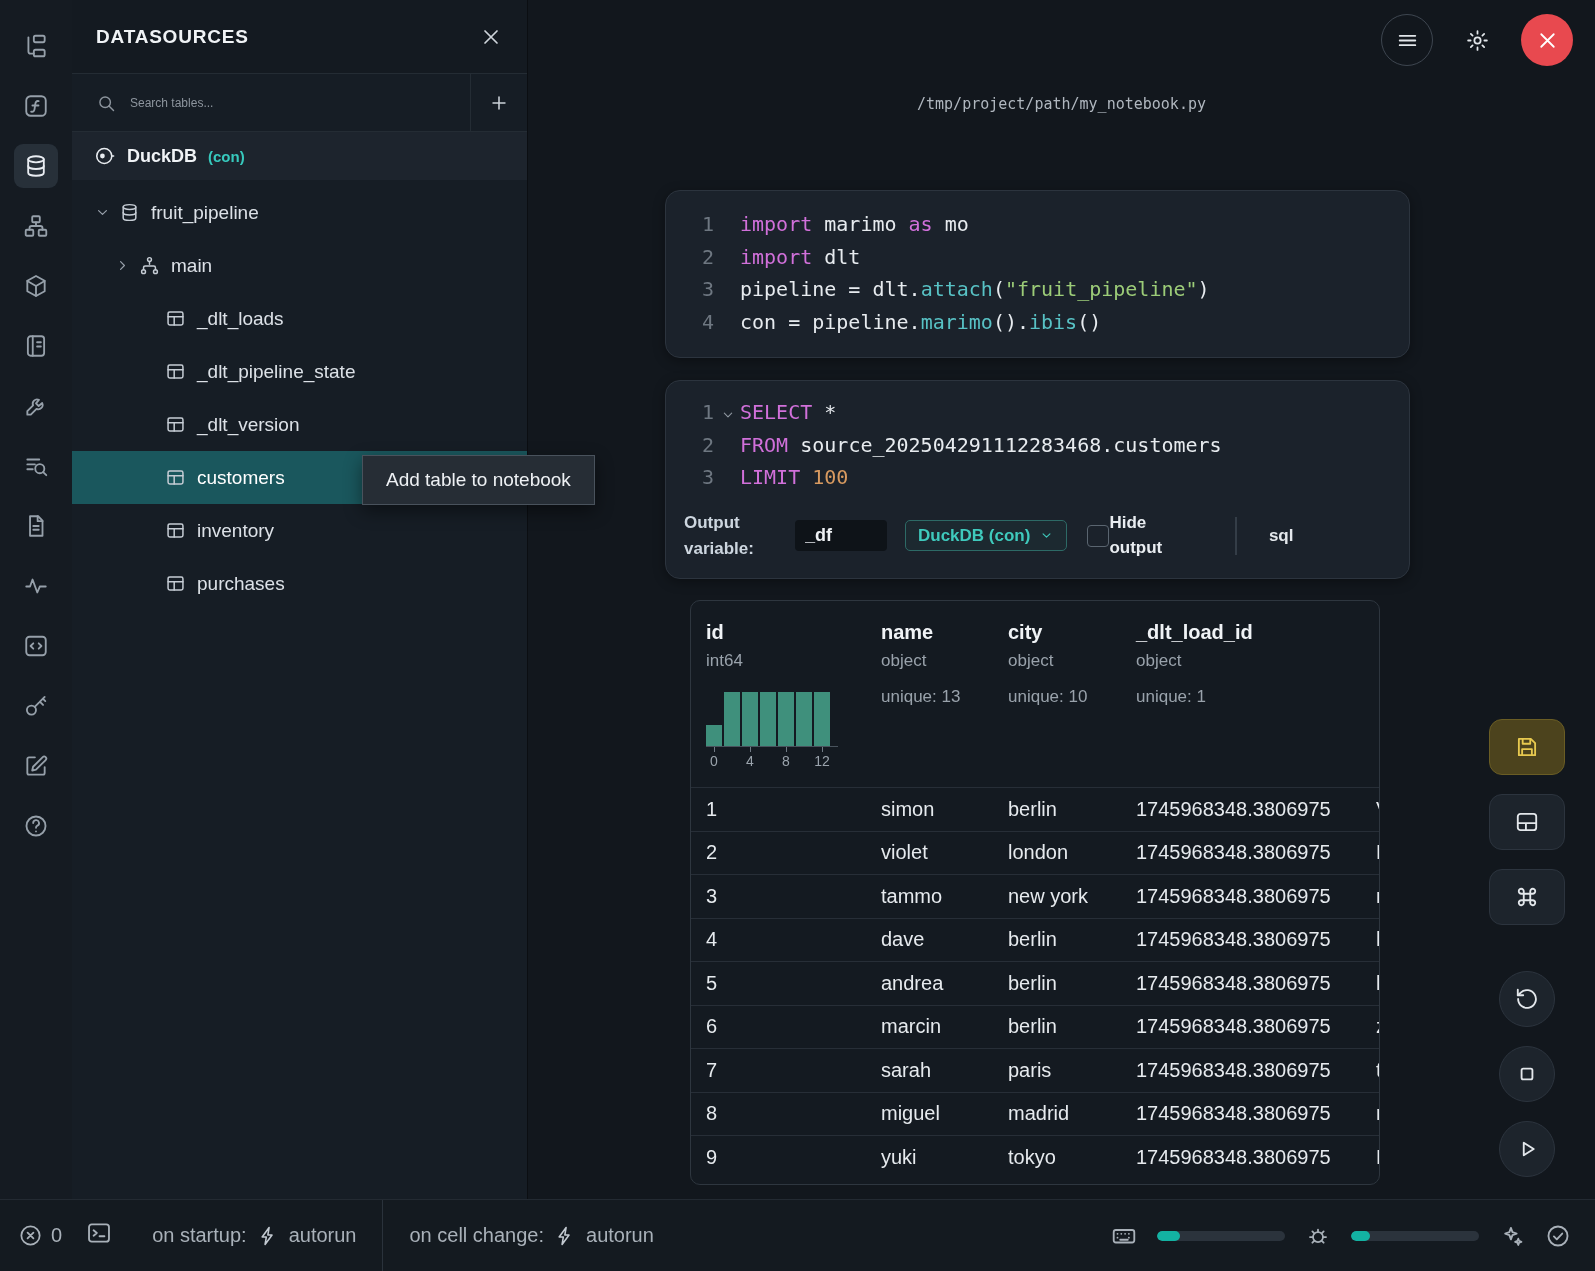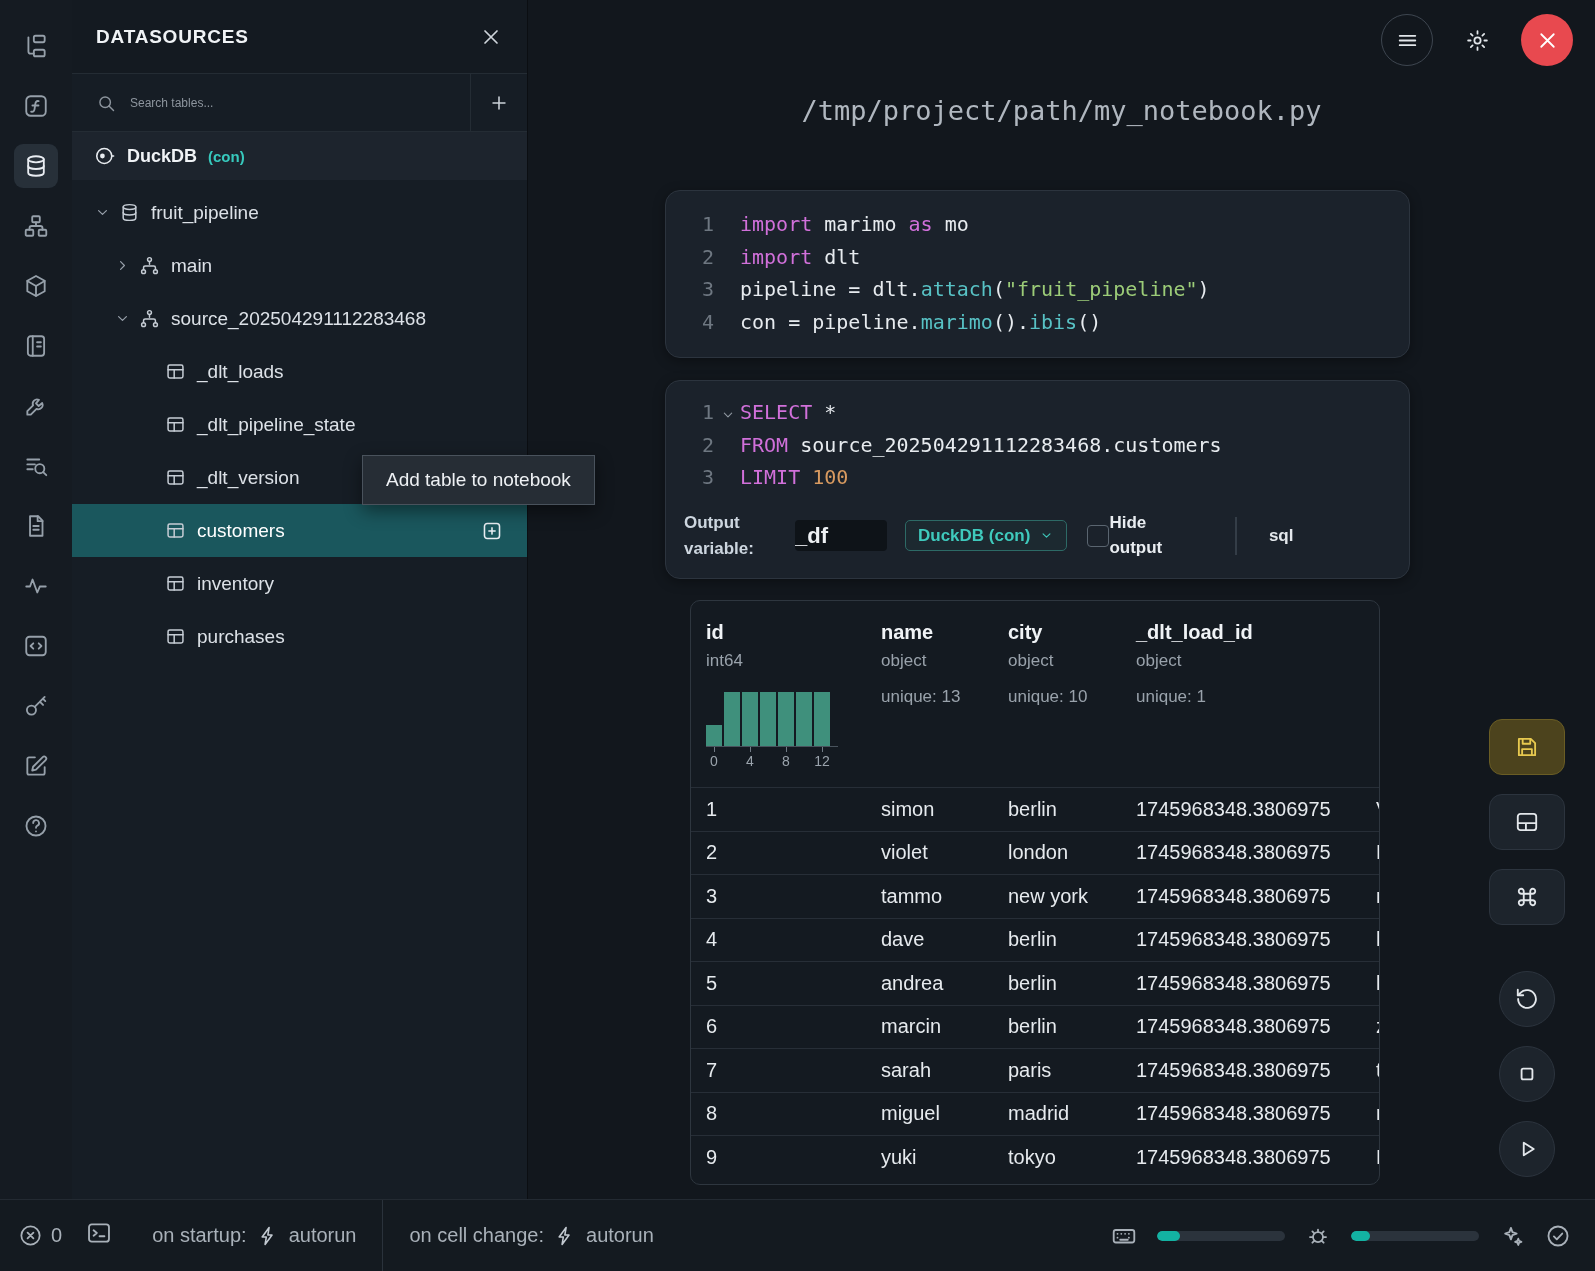--- a/index.html
+++ b/index.html
@@ -53,42 +53,42 @@
            padding:6px 23px;background:#262d35;border:1px solid #49525c;border-radius:0;font-size:19px;
            color:#eef1f4;box-shadow:0 6px 18px rgba(0,0,0,.45);z-index:7;white-space:nowrap}
 
   
   .top-actions{position:absolute;top:14px;right:22px;display:flex;gap:18px;z-index:4}
   .circle-btn{width:52px;height:52px;border-radius:50%;display:flex;align-items:center;justify-content:center;color:#e2e6ea}
   .circle-btn svg{width:25px;height:25px}
   .circle-btn.outlined{border:1.5px solid #3e4650}
   .circle-btn.danger{background:#e8494f;color:#fff}
   .nb-path{position:absolute;top:95px;left:528px;width:1067px;text-align:center;
-           font-family:"DejaVu Sans Mono",monospace;font-size:27px;color:#b0b7bf}
+           font-family:"DejaVu Sans Mono",monospace;font-size:15px;color:#b0b7bf}
 
   .cell{position:absolute;left:665px;width:745px;background:#1b222b;border:1px solid #2c343e;
         border-radius:15px;box-shadow:0 3px 12px rgba(0,0,0,.35)}
   .cell1{top:190px;padding:17px 0 19px}
   .cell2{top:380px;padding:15px 0 14px}
   .code-line{display:flex;align-items:center;height:32.5px;font-family:"DejaVu Sans Mono",monospace;
              font-size:20px;position:relative}
   .ln{width:48px;flex:none;text-align:right;color:#6e7781}
   .gutter-chev{position:absolute;left:54px;top:8px;width:16px;height:16px;color:#8d959e}
   .gutter-chev svg{width:16px;height:16px}
   .code{padding-left:26px;white-space:pre}
   .tok.pl{color:#e7ebef}
   .tok.kw{color:#d170da}
   .tok.fn{color:#58c2c5}
   .tok.str{color:#9ccc78}
   .tok.num{color:#d89a60}
 
   .outvar{display:flex;align-items:center;margin:16px 18px 2px 18px}
   .outvar-label{font-size:17px;font-weight:bold;color:#cdd6df;width:95px;line-height:1.55}
   .var-input{width:92px;height:31px;background:#0e1318;border:none;border-radius:4px;color:#eef1f4;
-             font-size:22px;font-weight:bold;font-family:"Liberation Sans",sans-serif;margin-left:16px}
+             font-size:18px;font-weight:bold;padding-left:10px;font-family:"Liberation Sans",sans-serif;margin-left:16px}
   .engine-select{height:31px;display:flex;align-items:center;gap:9px;padding:0 12px;margin-left:18px;
                  border:1px solid #2d6a66;border-radius:5px;color:#3fc9bc;font-weight:bold;font-size:17px;
                  background:rgba(32,84,82,.14)}
   .engine-select svg{width:15px;height:15px}
   .hide-check{width:22px;height:22px;border:1.5px solid #5a6570;border-radius:4px;margin-left:20px;flex:none}
   .hide-label{font-size:17px;font-weight:bold;color:#e9edf1;width:60px;line-height:1.45;}
   .outvar-divider{width:1.5px;height:38px;background:#343d47;margin:0 16px 0 66px}
   .lang-badge{font-size:17px;font-weight:bold;color:#e4e8ec;margin-left:16px}
 
   
@@ -287,32 +287,20 @@
           <span class="chev"><svg viewBox="0 0 24 24" fill="none" stroke="currentColor" stroke-width="1.7" stroke-linecap="round" stroke-linejoin="round">
               <path d="M9.3 6.5l5.4 5.5-5.4 5.5"></path>
             </svg></span>
           <span class="node-icon"><svg viewBox="0 0 24 24" fill="none" stroke="currentColor" stroke-width="1.7" stroke-linecap="round" stroke-linejoin="round">
               <circle cx="12" cy="5.2" r="2.2"></circle>
               <path d="M12 7.4v3.1M5.2 16.8v-2.3a2 2 0 0 1 2-2h9.6a2 2 0 0 1 2 2v2.3"></path>
               <circle cx="5.2" cy="19" r="2.2"></circle>
               <circle cx="18.8" cy="19" r="2.2"></circle>
             </svg></span>
           <span class="lbl">main</span>
-        </div>
-        <div class="tree-row d1">
-          <span class="chev"><svg viewBox="0 0 24 24" fill="none" stroke="currentColor" stroke-width="1.7" stroke-linecap="round" stroke-linejoin="round">
-              <path d="M6.5 9.3l5.5 5.4 5.5-5.4"></path>
-            </svg></span>
-          <span class="node-icon"><svg viewBox="0 0 24 24" fill="none" stroke="currentColor" stroke-width="1.7" stroke-linecap="round" stroke-linejoin="round">
-              <circle cx="12" cy="5.2" r="2.2"></circle>
-              <path d="M12 7.4v3.1M5.2 16.8v-2.3a2 2 0 0 1 2-2h9.6a2 2 0 0 1 2 2v2.3"></path>
-              <circle cx="5.2" cy="19" r="2.2"></circle>
-              <circle cx="18.8" cy="19" r="2.2"></circle>
-            </svg></span>
-          <span class="lbl">source_202504291112283468</span>
         </div>
         <div class="tree-row d2">
           <span class="chev spacer"></span>
           <span class="node-icon"><svg viewBox="0 0 24 24" fill="none" stroke="currentColor" stroke-width="1.7" stroke-linecap="round" stroke-linejoin="round">
               <rect x="3.5" y="4.5" width="17" height="15" rx="2"></rect>
               <path d="M3.5 10h17M10.5 10v9.5"></path>
             </svg></span>
           <span class="lbl">_dlt_loads</span>
         </div>
         <div class="tree-row d2">

